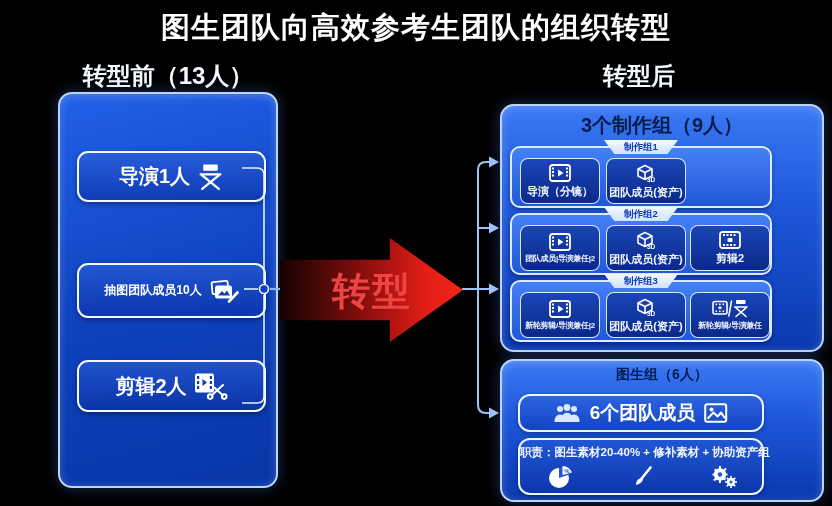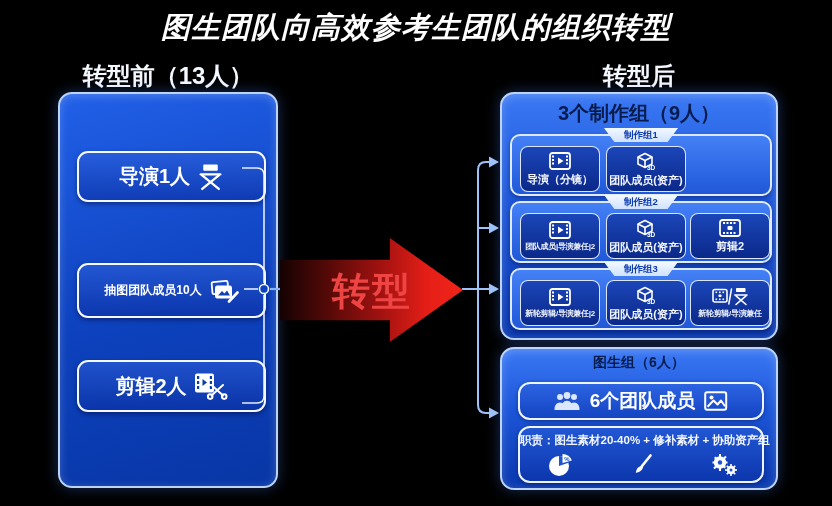--- a/index.html
+++ b/index.html
@@ -3,21 +3,21 @@
 <meta charset="utf-8">
 <style>
   html,body{margin:0;padding:0;background:#000;}
   *{box-sizing:border-box;}
   .canvas{
     position:relative;width:832px;height:506px;background:#000;overflow:hidden;
     font-family:"Liberation Sans","DejaVu Sans",sans-serif;color:#fff;
   }
   .main-title{
     position:absolute;left:0;top:8px;width:832px;text-align:center;
-    font-size:29px;font-weight:800;letter-spacing:1px;color:#fff;font-style:italic;
+    font-size:29px;font-weight:800;letter-spacing:1px;color:#fff;
   }
   .section-label{position:absolute;text-align:center;font-size:24px;font-weight:700;color:#f4f8ff;}
   .label-before{left:58px;top:60px;width:220px;}
   .label-after{left:500px;top:60px;width:278px;}
 
   
   .panel{border-radius:14px;border:2px solid #bcd4f9;position:absolute;
     box-shadow:0 0 14px rgba(70,130,255,.35), inset 0 2px 10px rgba(255,255,255,.22);}
   .panel-left{left:58px;top:92px;width:220px;height:396px;
     background:linear-gradient(165deg,#2160e8 0%,#0d41bd 55%,#0836a6 100%);}
@@ -35,22 +35,22 @@
   
   .red-arrow{
     position:absolute;left:280px;top:238px;width:183px;height:104px;z-index:2;
     clip-path:polygon(0 21%,60% 21%,60% 0,100% 50%,60% 100%,60% 79%,0 79%);
     background:linear-gradient(90deg,#150202 0%,#4a0806 22%,#a11210 55%,#e41e17 80%,#f1251a 100%);
   }
   .arrow-label{position:absolute;left:36px;top:31px;width:104px;text-align:center;
     font-size:38px;font-weight:800;color:#ef4444;letter-spacing:2px;}
 
   
-  .panel-right{left:500px;width:278px;
-    background:linear-gradient(180deg,#3a78f4 0%,#1c55d8 45%,#0a38ae 100%);}
+  .panel-right{left:500px;width:324px;
+    background:linear-gradient(180deg,#3a78f4 0%,#1c55d8 45%,#0a38ae 100%);margin-top:12px;}
   .panel-prod{top:92px;height:248px;}
   .panel-img{top:347px;height:143px;}
   .panel-title{position:absolute;left:0;width:100%;text-align:center;
     font-weight:800;color:#071c4d;}
   .prod-title{top:6px;font-size:20px;}
   .img-title{top:5px;font-size:14px;}
 
   .group-row{
     position:absolute;left:8px;width:262px;height:62px;border-radius:10px;
     border:2px solid rgba(242,248,255,.9);

